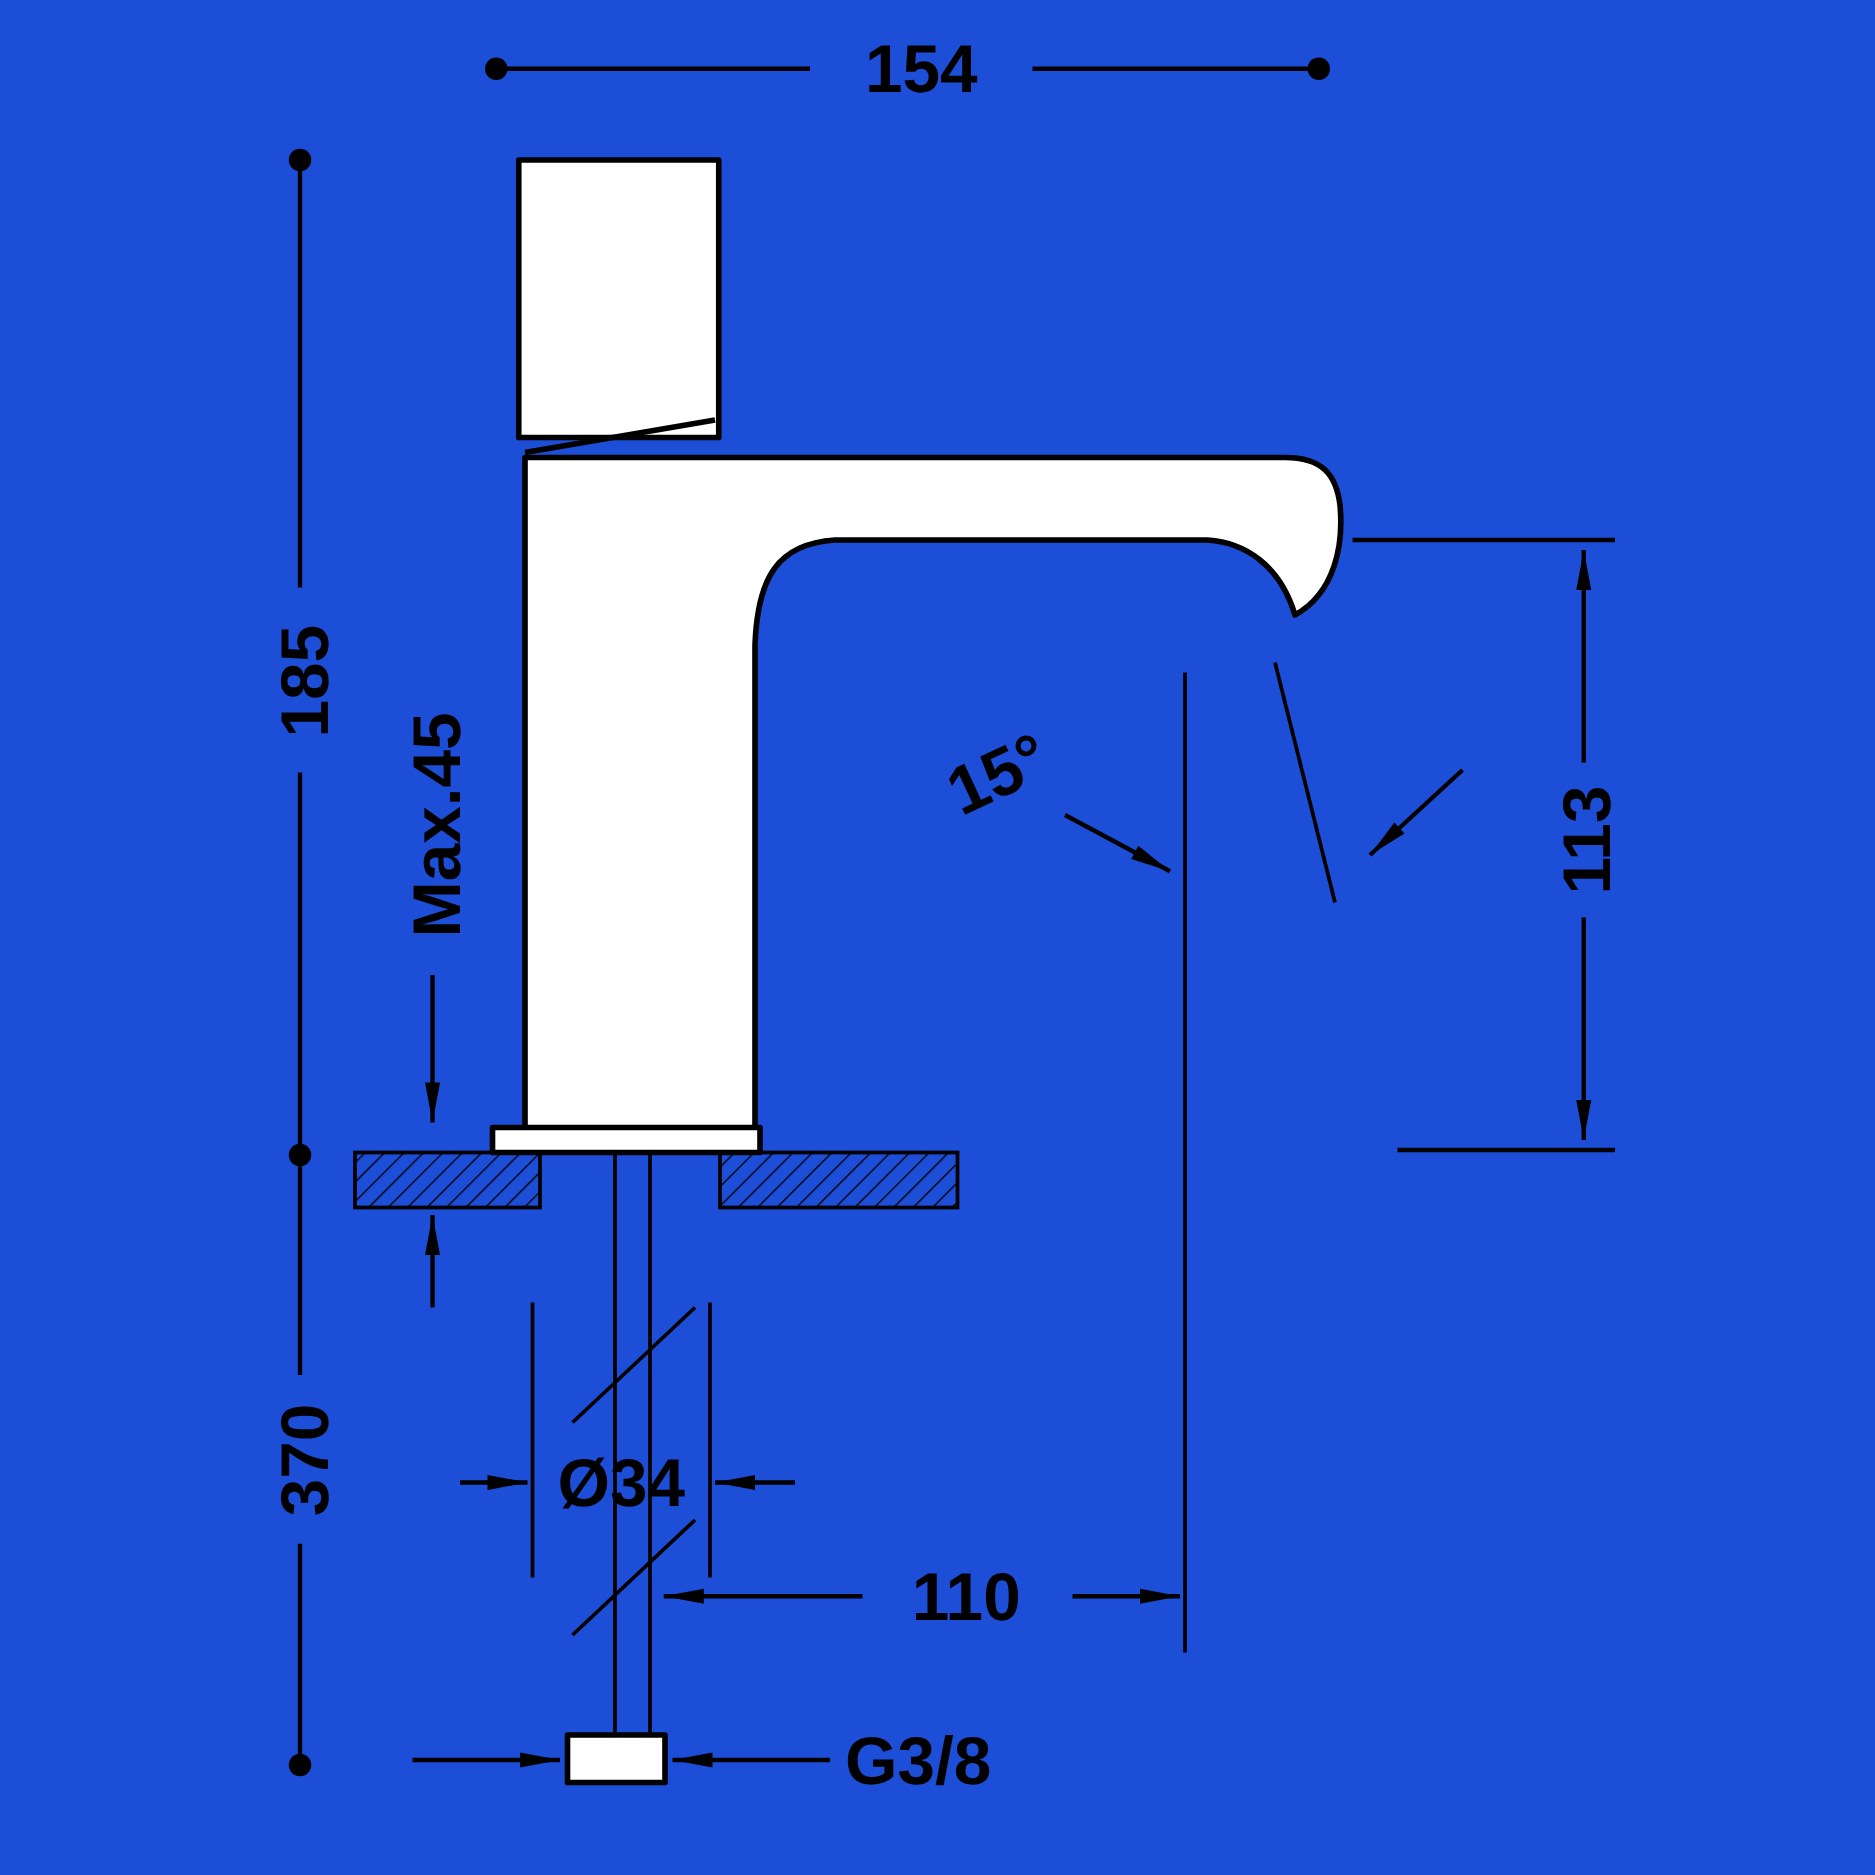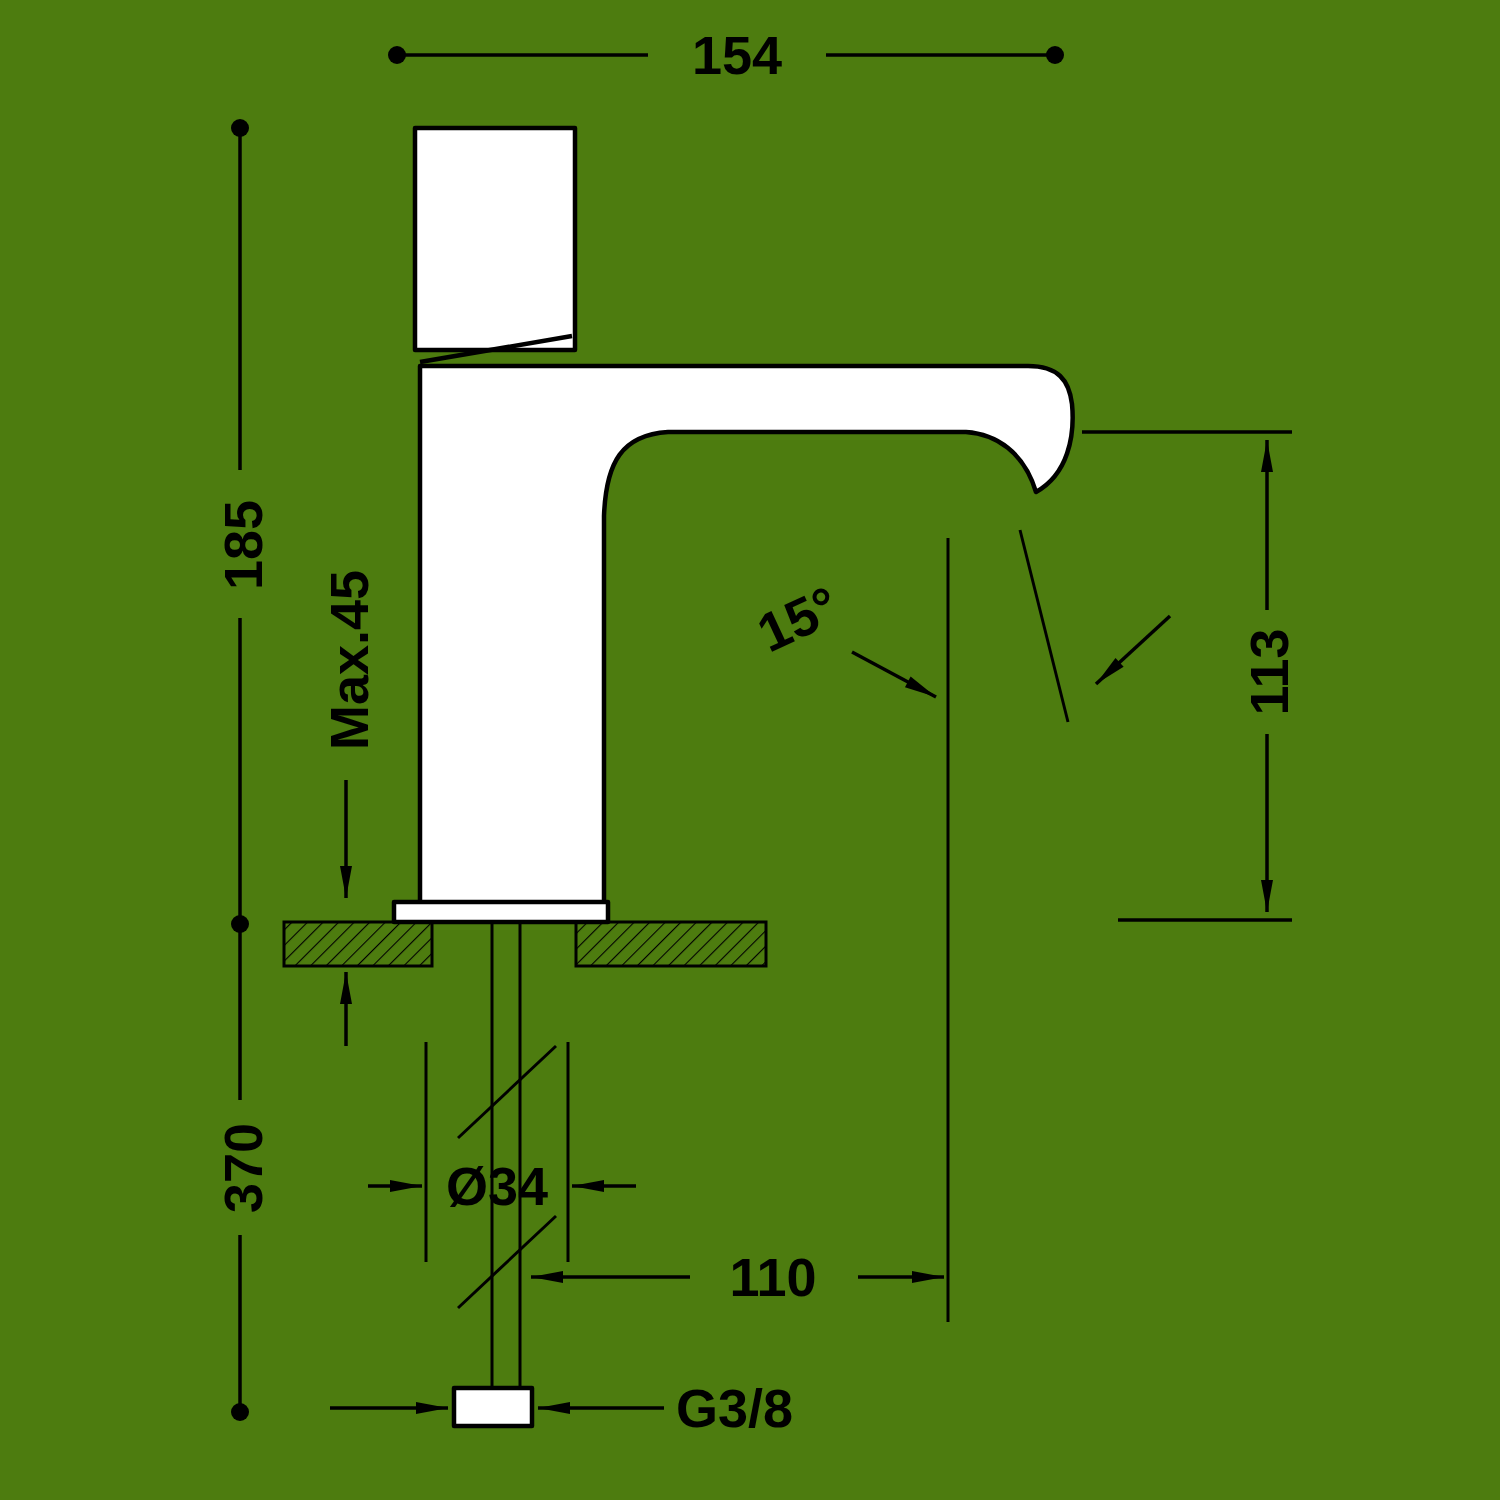--- a/index.html
+++ b/index.html
@@ -1,16 +1,16 @@
 <!DOCTYPE html>
 <html><head>
 <meta charset="utf-8">
 <style>
   html,body{margin:0;padding:0;background:#ffffff;}
-  .stage{position:relative;width:1500px;height:1500px;background:#4d7c0f;overflow:hidden;}
+  .stage{position:relative;width:1500px;height:1500px;background:#1d4ed8;overflow:hidden;}
   svg{display:block;}
   svg text{
     font-family:"Liberation Sans", sans-serif;
     font-weight:bold;
     font-size:54px;
     fill:#000000;
   }
   .outline{fill:#ffffff;stroke:#000000;stroke-width:4.5;stroke-linejoin:round;}
   .thick{stroke:#000000;stroke-width:4.5;fill:none;}
   .dim{stroke:#000000;stroke-width:3.5;fill:none;}

